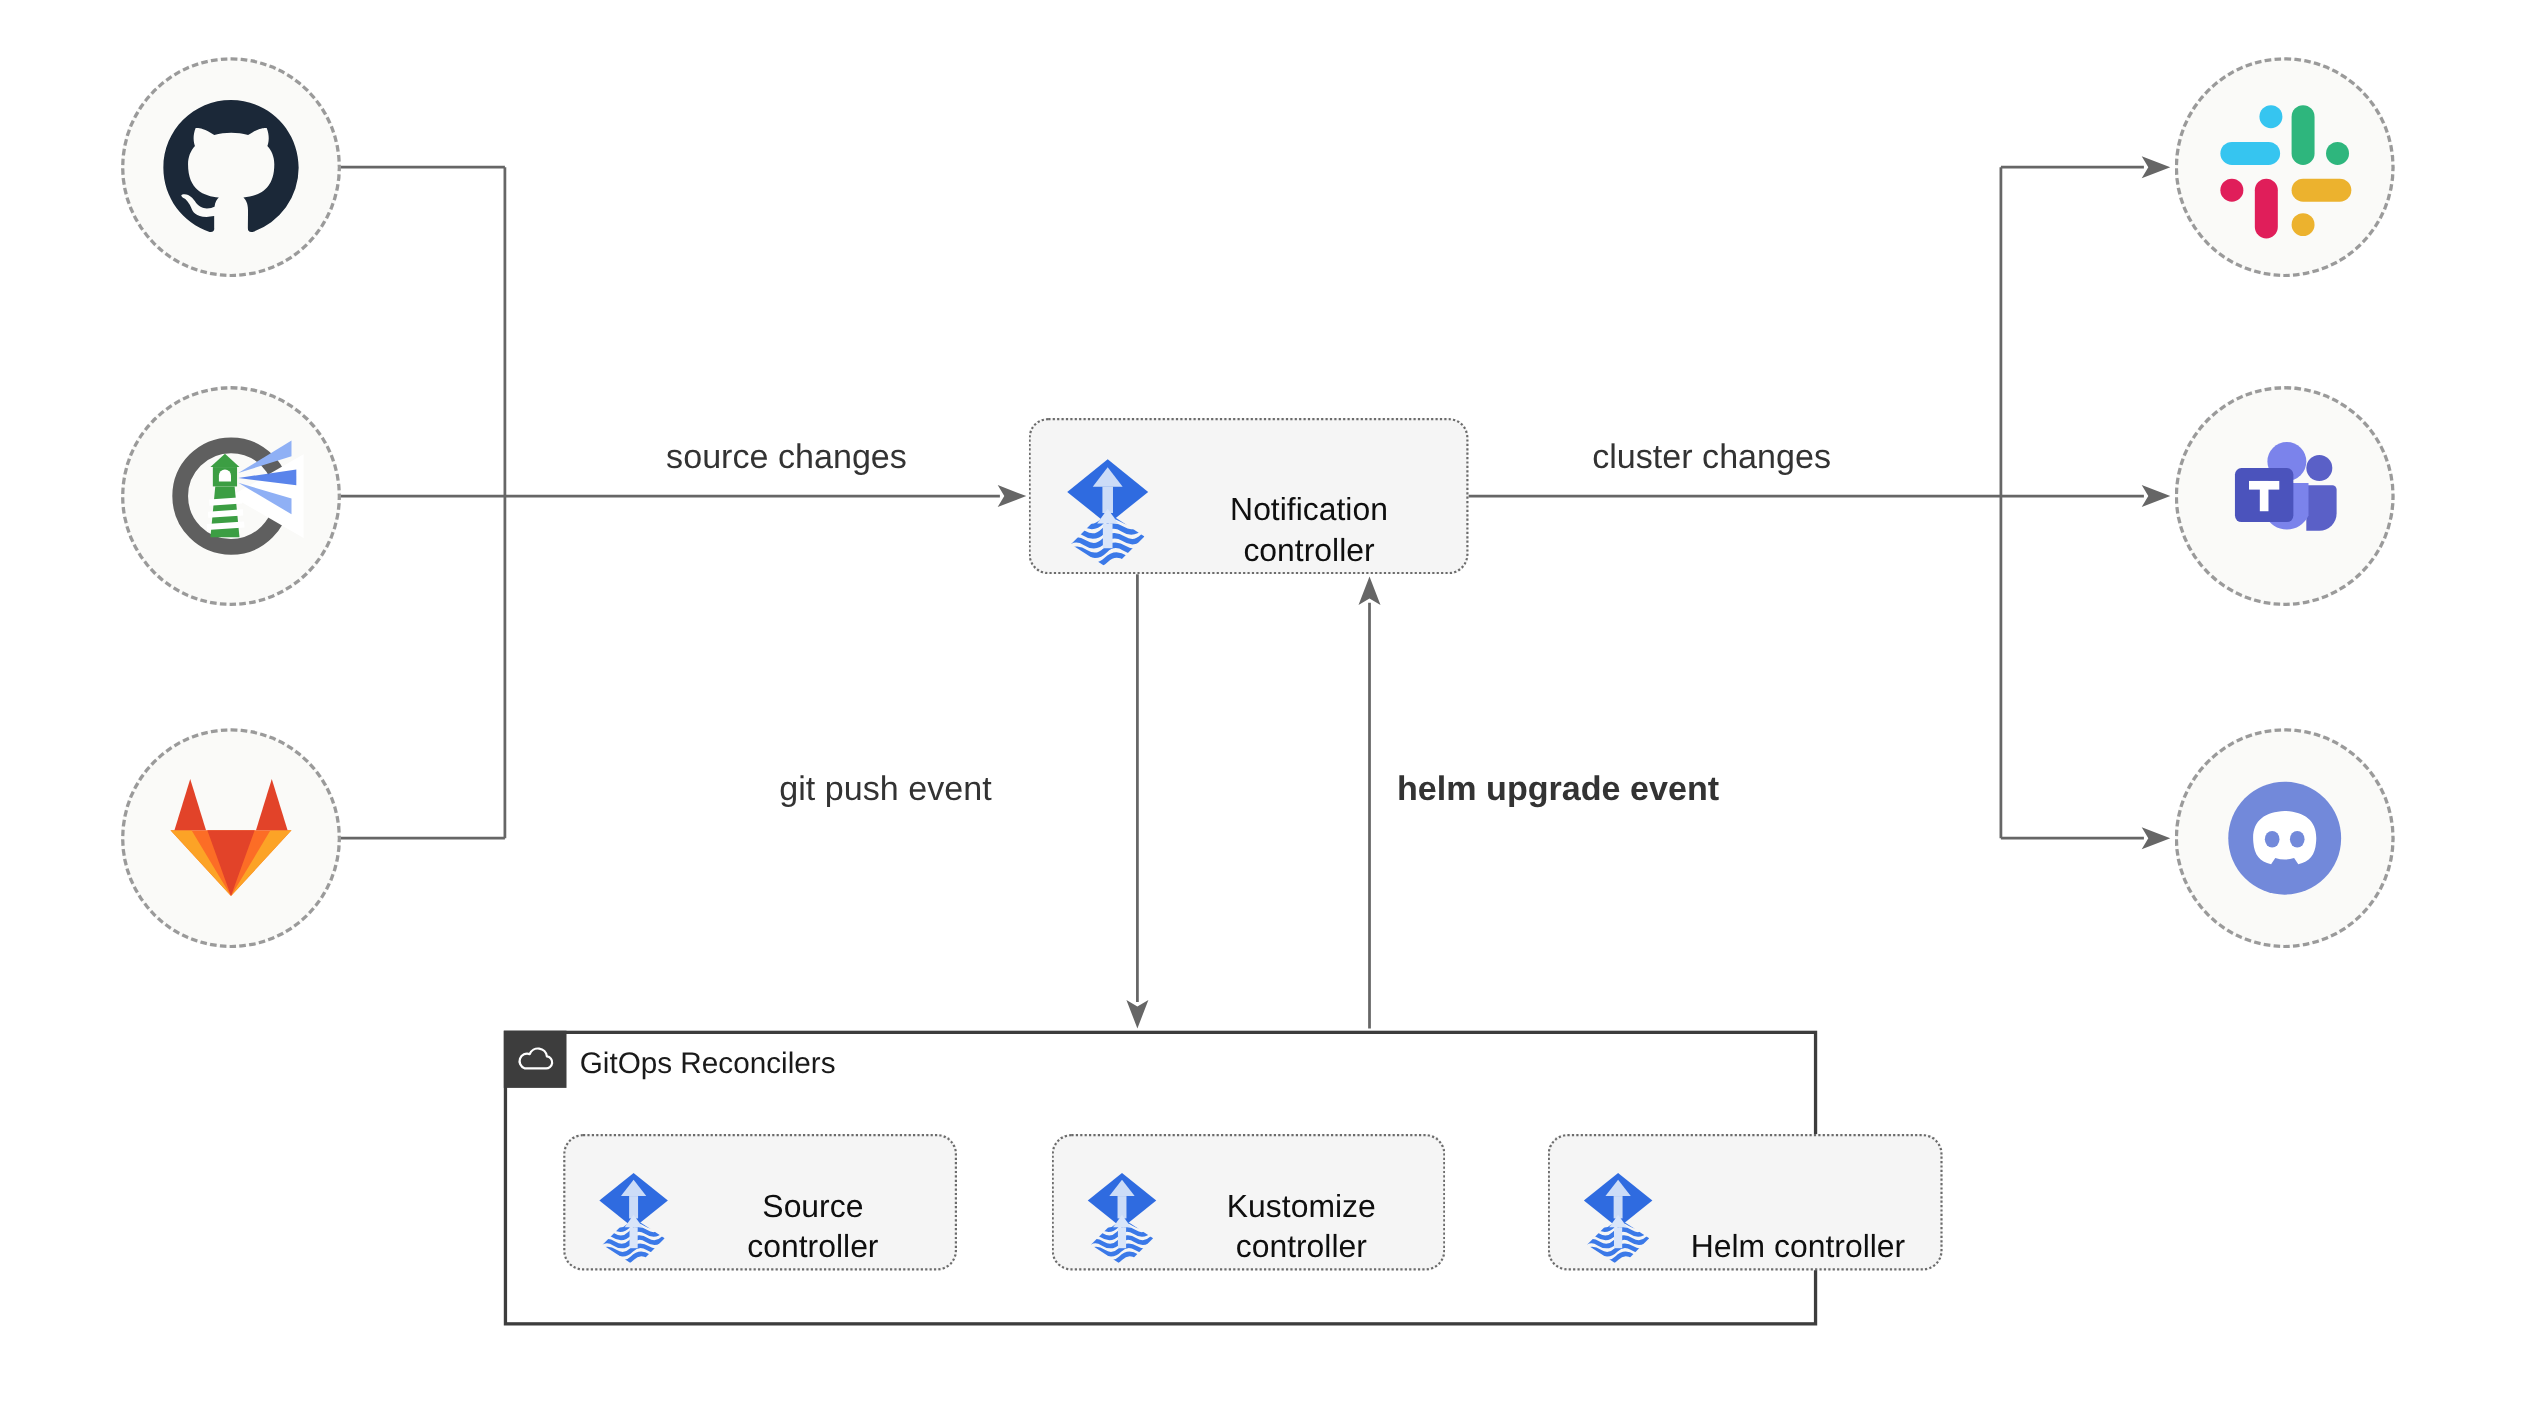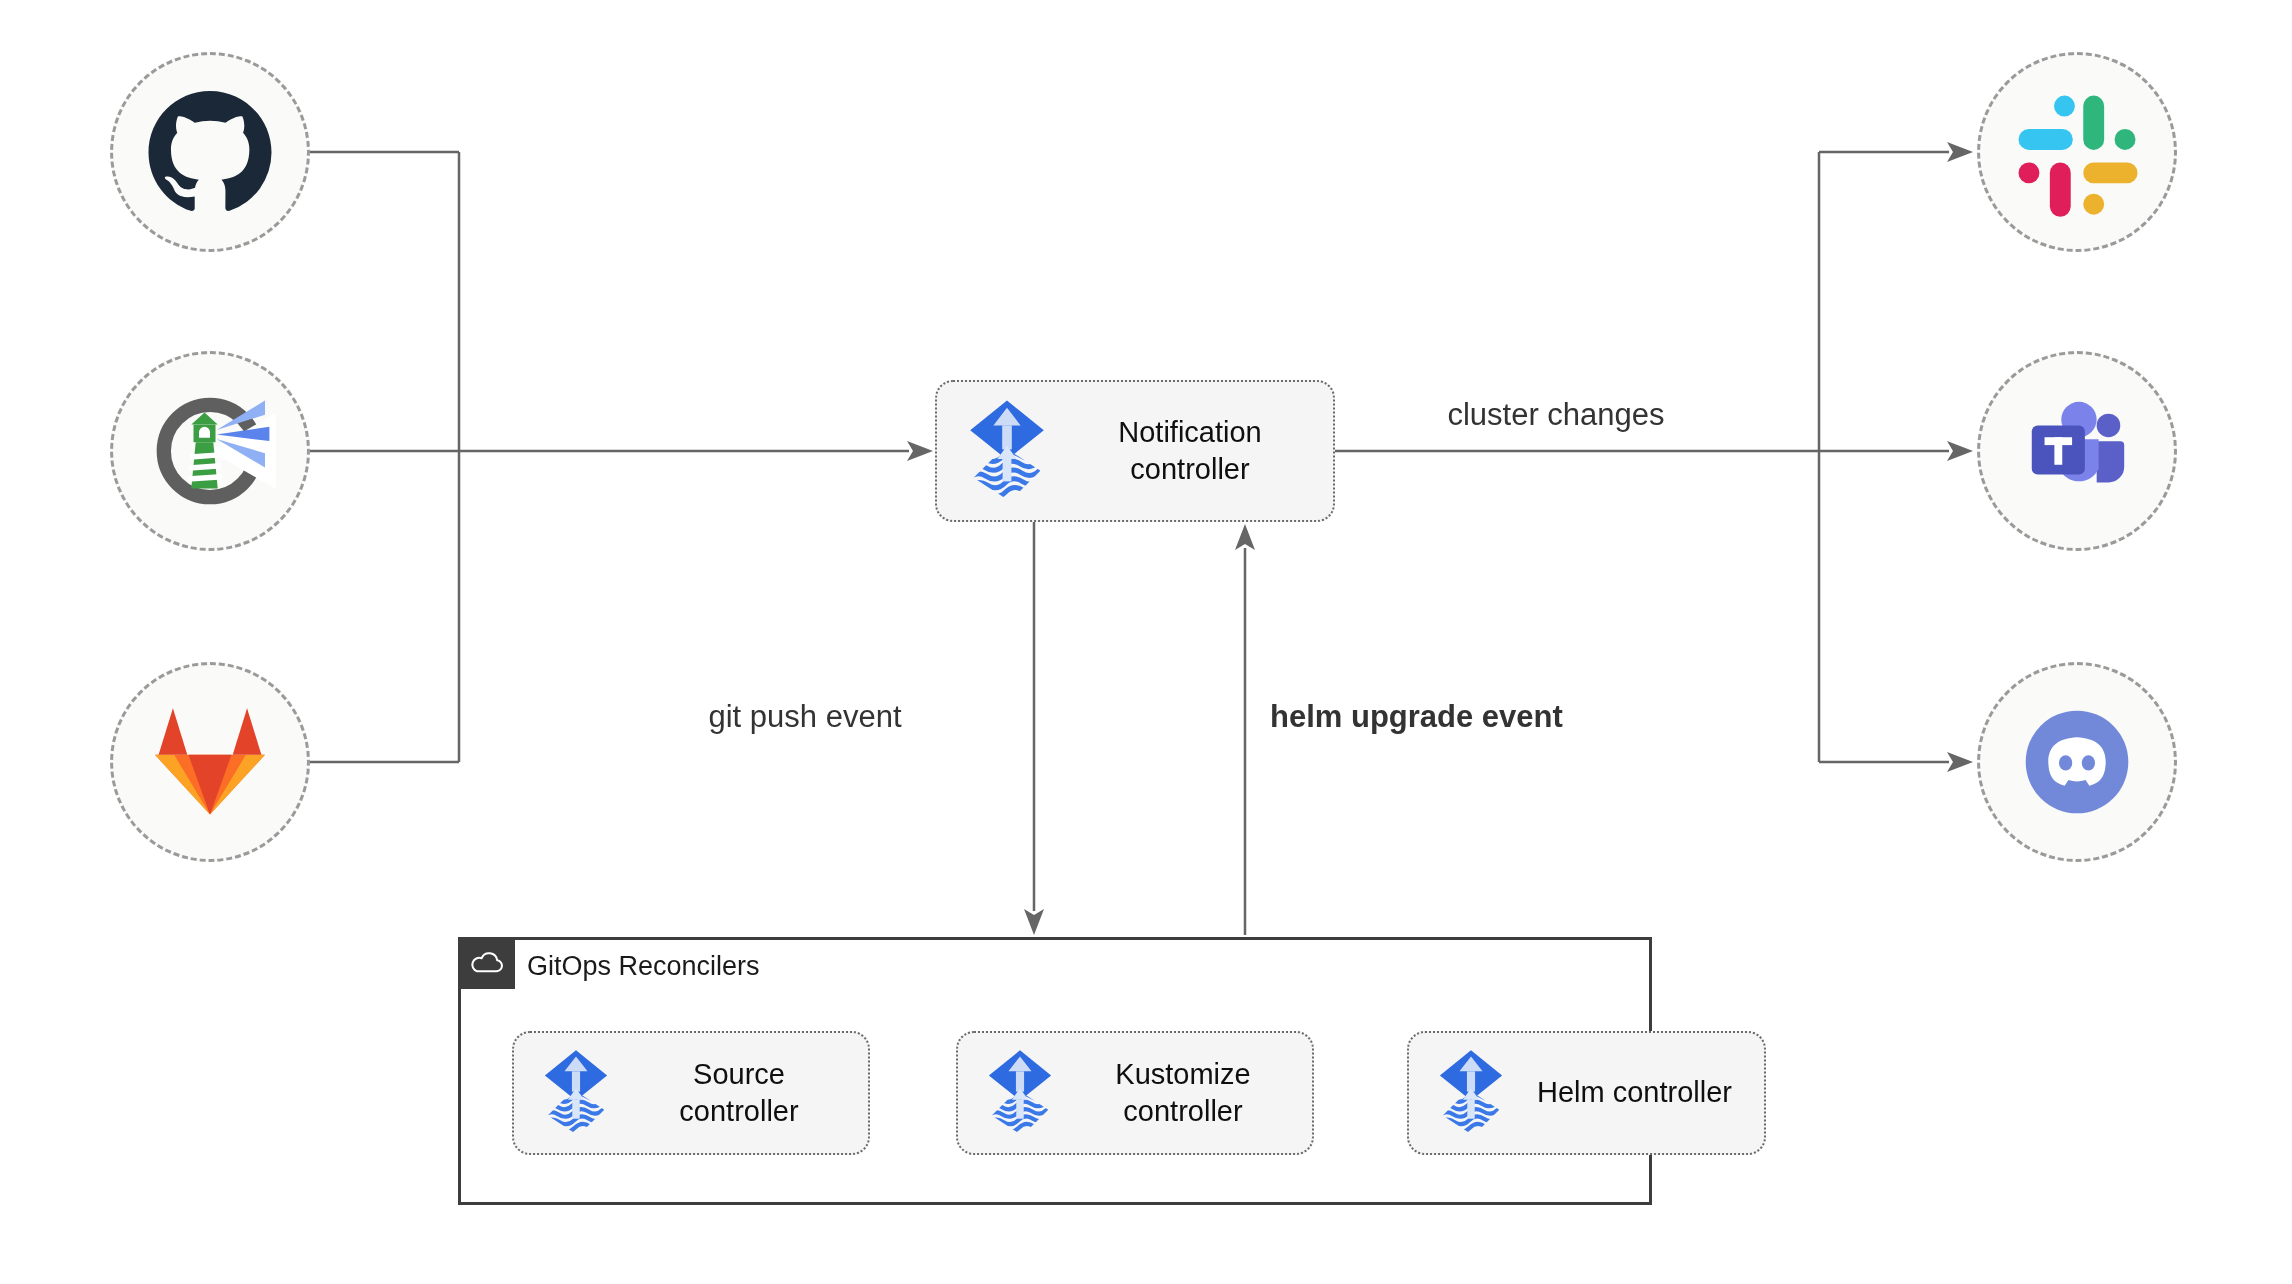--- a/index.html
+++ b/index.html
@@ -7,21 +7,21 @@
        font-family:"Liberation Sans", sans-serif;}
   .canvas{position:absolute;inset:0;width:2292px;height:1284px;background:#fff;}
 
   
   .circle-node{position:absolute;width:200px;height:200px;border-radius:50%;
     border:3px dashed #9a9a9a;background:#fafaf8;box-sizing:border-box;
     display:flex;align-items:center;justify-content:center;}
 
   
   .ctrl-box{position:absolute;background:#f5f5f5;border:2px dotted #6b6b6b;
-    border-radius:18px;box-sizing:border-box;display:flex;align-items:center;}
+    border-radius:18px;box-sizing:border-box;display:flex;align-items:flex-end;}
   .ctrl-label{flex:1;text-align:center;font-size:29px;color:#0f0f0f;line-height:1.28;}
   .ctrl-label .inner{max-width:195px;margin:0 auto;display:block;}
 
   .flux{flex:0 0 auto;}
 
   
   .edge-label{position:absolute;font-size:31px;color:#333;line-height:1.1;}
 
   
   .gitops-box{position:absolute;left:458px;top:937px;width:1194px;height:268px;
@@ -157,20 +157,21 @@
 
   <div class="circle-node" style="left:1977px;top:662px;">
     <svg width="114" height="114" viewBox="0 0 120 120" xmlns="http://www.w3.org/2000/svg">
       <circle cx="60" cy="60" r="54" fill="#7289da"></circle>
       <path d="M30,64 C28,44 40,35 60,34 C80,35 92,44 90,64 C89,76 84,82 73,85 L69,79 C63,81 57,81 51,79 L47,85 C36,82 31,76 30,64 Z" fill="#ffffff"></path>
       <ellipse cx="48" cy="61" rx="7" ry="8" fill="#7289da"></ellipse>
       <ellipse cx="72" cy="61" rx="7" ry="8" fill="#7289da"></ellipse>
     </svg>
   </div>
 
+  <div class="edge-label" style="left:505px;top:398px;width:420px;text-align:center;">source changes</div>
 
   <div class="edge-label" style="left:1346px;top:398px;width:420px;text-align:center;">cluster changes</div>
 
   <div class="edge-label" style="left:600px;top:700px;width:410px;text-align:center;">git push event</div>
 
   <div class="edge-label" style="left:1270px;top:700px;width:450px;text-align:left;font-weight:bold;">helm upgrade event</div>
 
   <div class="gitops-box">
     <div class="gitops-tab">
       <svg width="38" height="28" viewBox="0 0 56 40" xmlns="http://www.w3.org/2000/svg">

